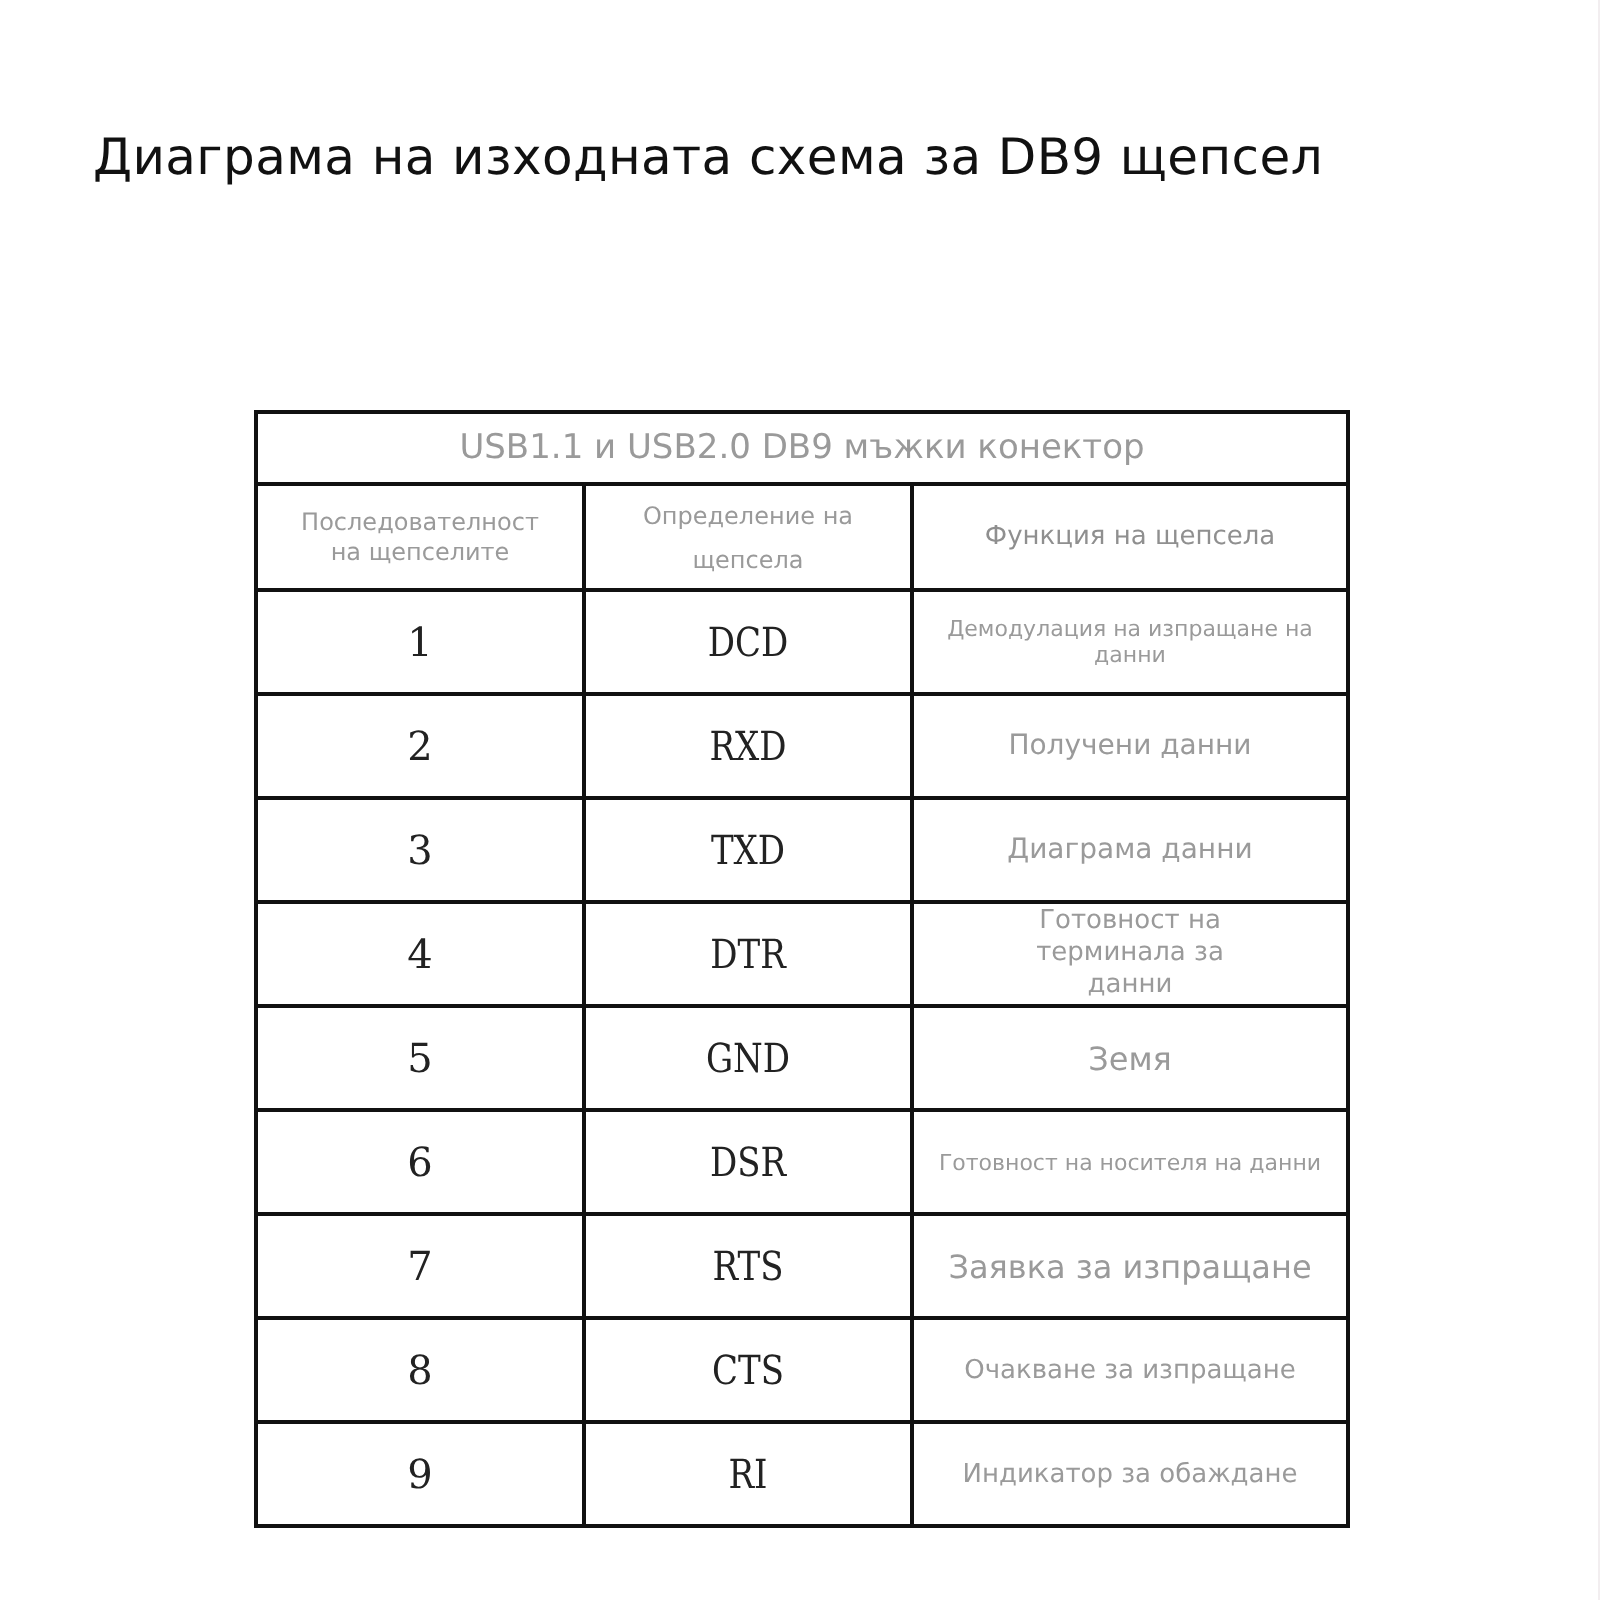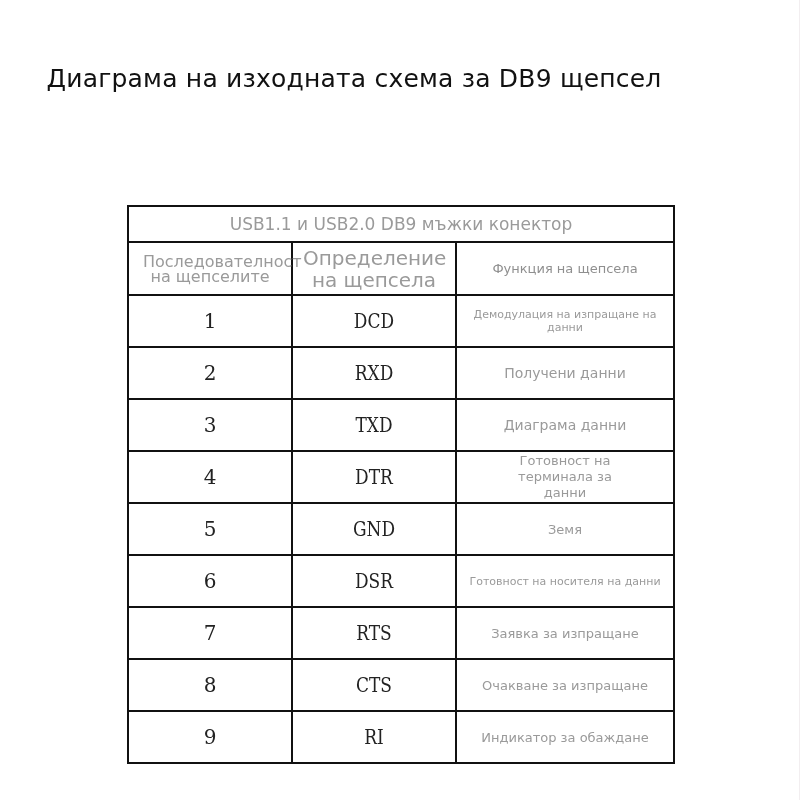--- a/index.html
+++ b/index.html
@@ -3,29 +3,29 @@
 <meta charset="utf-8">
 <style>
   html, body { margin:0; padding:0; background:#ffffff; }
   body { width:800px; height:800px; position:relative; overflow:hidden; font-family:"DejaVu Sans", sans-serif; }
   .title { position:absolute; left:0; top:64px; width:708px; text-align:center; font-size:25px; color:#111; letter-spacing:0.2px; }
   .right-edge { position:absolute; right:0; top:0; width:1px; height:800px; background:#f2eef0; }
   table.pins { position:absolute; left:127px; top:171px; width:546px; border-collapse:collapse; table-layout:fixed;margin-top:34px; }
   table.pins td { border:2px solid #111; text-align:center; vertical-align:middle; padding:0; color:#9a9a9a; }
   .cap td { height:34px; font-size:17px; color:#8c8c8c; }
   .hdr td { height:51px; }
-  .hdr .h1 { font-size:16px; line-height:15px; color:#9a9a9a; }
-  .hdr .h2 { font-size:20px; line-height:22px; color:#9a9a9a; }
+  .hdr .h1 { font-size:12px; line-height:15px; color:#9a9a9a; }
+  .hdr .h2 { font-size:12px; line-height:22px; color:#9a9a9a; }
   .hdr .h3 { font-size:13px; color:#8f8f8f; }
   .row td { height:50px; }
   .num, .sig { font-family:"DejaVu Serif", serif; color:#222 !important; font-size:20px; }
   .sig { transform:scaleX(0.85); }
   .fn-s { font-size:11px; }
   .fn-m { font-size:14px; }
-  .fn-l { font-size:13px; }
+  .fn-l { font-size:16px; }
   .fn-2 { font-size:13px; line-height:16px; }
 </style>
 </head>
 <body>
 
 <div class="title">Диаграма на изходната схема за DB9 щепсел</div>
 <div class="right-edge"></div>
 
 <table class="pins">
   <colgroup>

